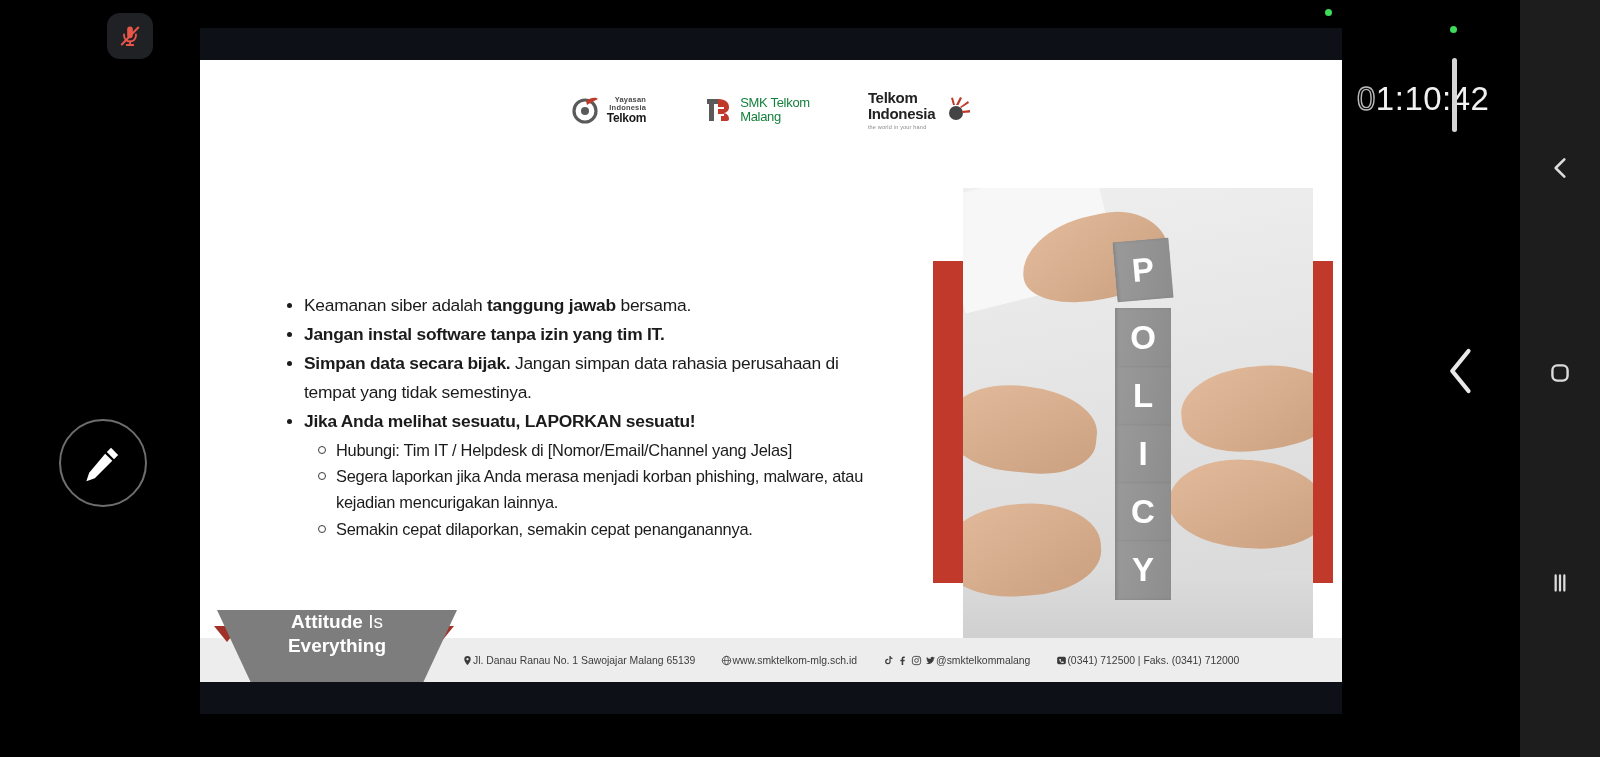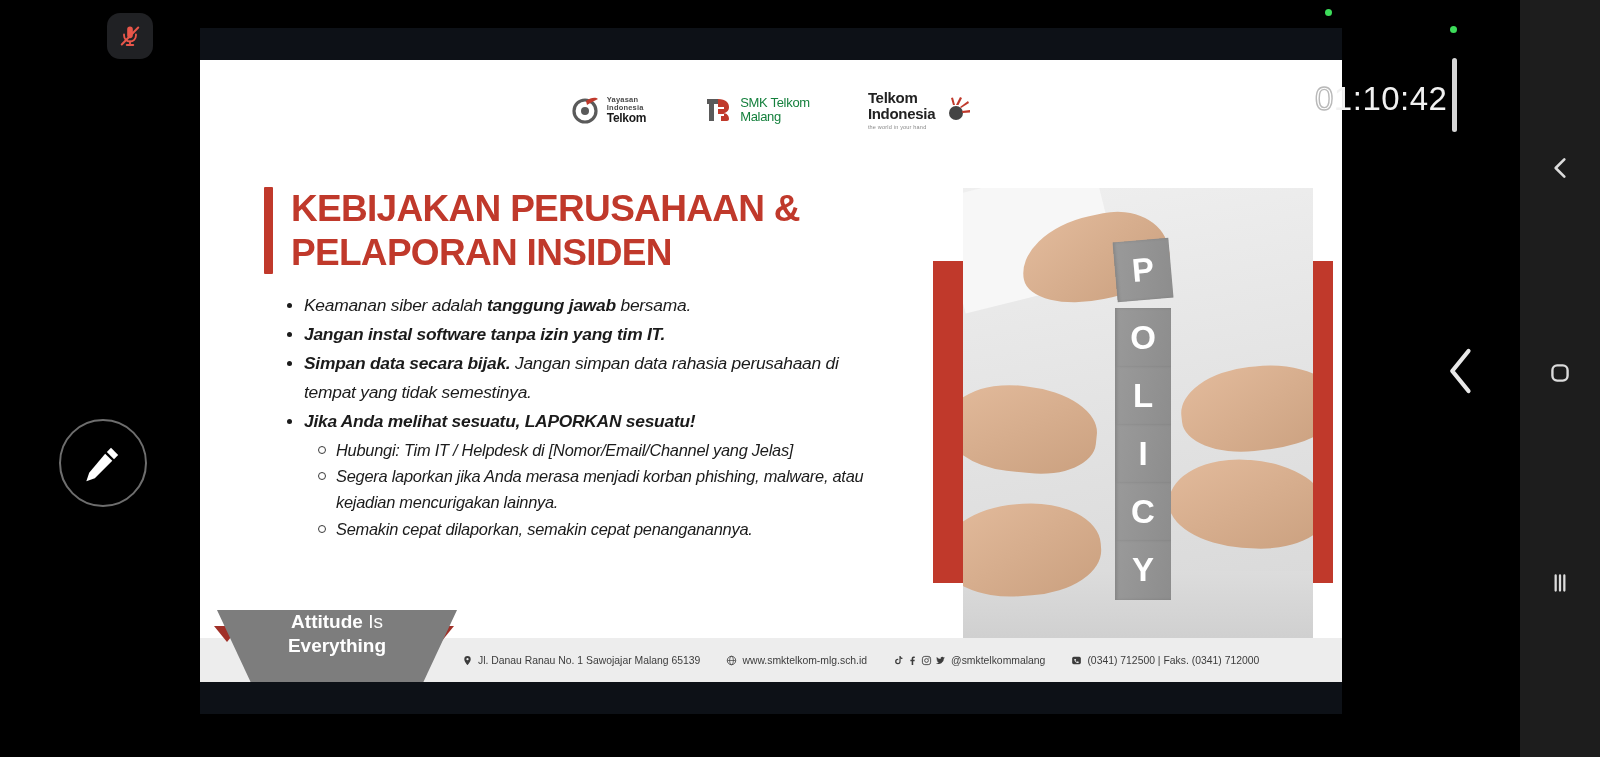--- a/index.html
+++ b/index.html
@@ -36,40 +36,40 @@
   }
   .slide {
     position:absolute; left:0; top:32px; width:1142px; height:622px;
     background:#ffffff; overflow:hidden;
   }
 
   
   .logo-row { position:absolute; left:0; top:24px; width:100%; height:52px;
               display:flex; align-items:center; justify-content:center; gap:58px; }
   .logo { display:flex; align-items:center; gap:6px; }
-  .logo .lg-txt { line-height:1.02; }
+  .logo .lg-txt { line-height:1.02;text-align:right; }
   .logo .lg-txt .l1 { font-size:7.5px; font-weight:bold; color:#4a4a4a; letter-spacing:.2px; }
   .logo .lg-txt .l2 { font-size:7.5px; font-weight:bold; color:#4a4a4a; letter-spacing:.2px; }
   .logo .lg-txt .l3 { font-size:12px; font-weight:bold; color:#1a1a1a; letter-spacing:-.3px; }
   .logo2 .big { font-size:13px; font-weight:normal; color:#15803d; line-height:1.04; letter-spacing:-.3px; }
   .logo3 .big { font-size:15px; font-weight:bold; color:#222; line-height:1.04; letter-spacing:-.3px; }
   .logo3 .tag { font-size:5.5px; color:#888; letter-spacing:.2px; margin-top:2px; }
   .mark { width:30px; height:30px; position:relative; flex:0 0 auto; }
 
   
   .title-wrap { position:absolute; left:64px; top:127px; display:flex; gap:18px; }
   .title-bar { width:9px; background:#c0392b; border-radius:1px; flex:0 0 auto; }
   .title-txt { font-size:37px; font-weight:bold; color:#c0392b; line-height:1.18;
                letter-spacing:-0.7px; white-space:pre-line; }
 
   
   .body-col { position:absolute; left:82px; top:231px; width:610px; color:#1b1b1b; }
   ul.lv1 { list-style:none; }
   ul.lv1 > li { position:relative; padding-left:22px; font-size:17.4px; line-height:1.62;
-                margin-bottom:1px; letter-spacing:-.25px;font-style:italic; }
+                margin-bottom:1px; letter-spacing:-.25px; }
   ul.lv1 > li::before { content:""; position:absolute; left:5px; top:12px;
                         width:5px; height:5px; border-radius:50%; background:#1b1b1b; }
   ul.lv2 { list-style:none; margin-left:10px; margin-top:2px; }
   ul.lv2 > li { position:relative; padding-left:22px; font-size:16.4px; line-height:1.6;
                 letter-spacing:-.25px; }
   ul.lv2 > li::before { content:""; position:absolute; left:4px; top:9px;
                         width:6px; height:6px; border-radius:50%;
                         border:1.3px solid #3a3a3a; background:transparent; }
   .b { font-weight:bold; }
 
@@ -106,42 +106,42 @@
   .cube.c4 { top:294px; }
   .cube.c5 { top:352px; }
   .pic .table-line { position:absolute; left:0; bottom:0; width:100%; height:72px;
                      background:linear-gradient(180deg,#dcdcdc,#cfcfcf); }
 
   
   .footer { position:absolute; left:0; bottom:0; width:100%; height:44px;
             background:#ededed; display:flex; align-items:center; }
   .fitems { display:flex; align-items:center; gap:26px; margin-left:262px;
             font-size:10.4px; color:#3c3c3c; white-space:nowrap; }
-  .fitem { display:flex; gap:5px; }
+  .fitem { display:flex; }
   .fitem svg { width:11px; height:11px; flex:0 0 auto; display:block; }
   .socials { display:flex; align-items:center; gap:3px; }
   .socials svg { width:11px; height:11px; display:block; }
 
   .badge {
     position:absolute; left:17px; bottom:0; width:240px; height:72px;
     background:#7d7d7d; color:#fff;
     clip-path:polygon(0 0, 100% 0, 86% 100%, 14% 100%);
     display:flex; align-items:flex-start; justify-content:center; text-align:center;
   }
   .badge .bt { font-size:19px; line-height:1.24; font-weight:300; }
   .badge .bt b { font-weight:bold; }
   .badge-tri-l { position:absolute; left:14px; bottom:40px; width:0; height:0;
                  border-left:13px solid transparent; border-right:13px solid transparent;
                  border-top:16px solid #a03028; }
   .badge-tri-r { position:absolute; left:228px; bottom:40px; width:0; height:0;
                  border-left:13px solid transparent; border-right:13px solid transparent;
                  border-top:16px solid #a03028; }
 
   
-  .timer { position:absolute; left:1315px; top:80px; font-size:33px; color:#f1f1f1;
+  .timer { position:absolute; left:1357px; top:80px; font-size:33px; color:#f1f1f1;
            letter-spacing:.5px; font-family:"Liberation Sans",sans-serif; }
   .timer .zero { color:transparent; -webkit-text-stroke:1.4px #b9b9b9; }
 
   
   .scrollbar { position:absolute; left:1452px; top:58px; width:5px; height:74px;
                background:#d6d6d6; border-radius:3px; }
 
   
   .back-chev { position:absolute; left:1441px; top:336px; width:40px; height:70px;
                display:flex; align-items:center; justify-content:center; }
@@ -223,25 +223,20 @@
               <circle cx="15" cy="18" r="7" fill="#444"></circle>
               <path d="M15 10 L19 2 L21 3 L17.5 10 Z" fill="#c0392b"></path>
               <path d="M19 12 L27 6 L28 8 L20 13 Z" fill="#c0392b"></path>
               <path d="M21 16 L29 15 L29 17.5 L21.5 18 Z" fill="#c0392b"></path>
               <path d="M12 10 L10 3 L12 2.5 L14 10 Z" fill="#c0392b"></path>
             </svg>
           </span>
         </div>
       </div>
 
-      <div class="title-wrap">
-        <div class="title-bar"></div>
-        <div class="title-txt">KEBIJAKAN PERUSAHAAN &amp;
-PELAPORAN INSIDEN</div>
-      </div>
 
       <div class="body-col">
         <ul class="lv1">
           <li>
             <span>Keamanan siber adalah </span><span class="b">tanggung jawab</span><span> bersama.</span>
           </li>
           <li>
             <span class="b">Jangan instal software tanpa izin yang tim IT.</span>
           </li>
           <li>

